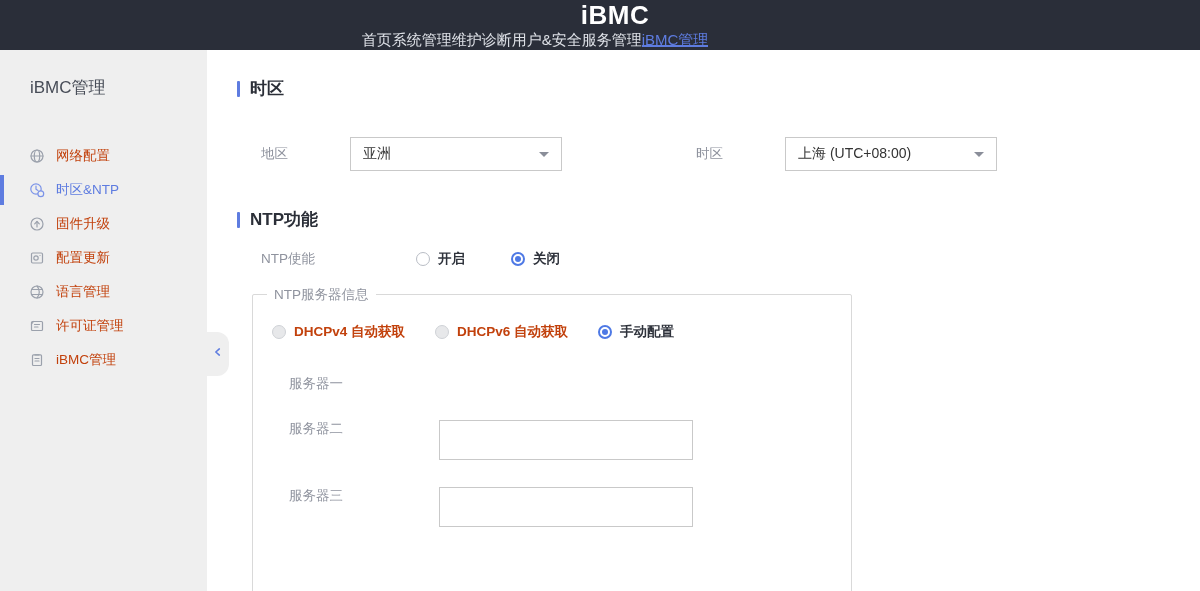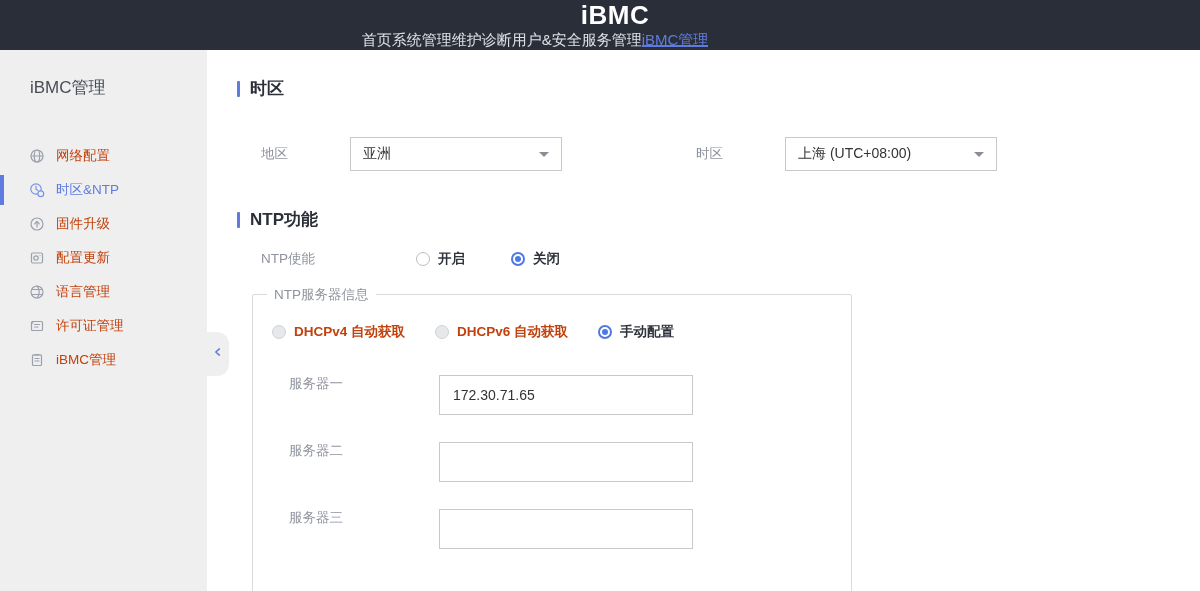--- a/index.html
+++ b/index.html
@@ -242,21 +242,20 @@
         </span>
         <span class="opt-gap"></span>
         <span class="radio-opt">
           <span class="radio selected"></span>
           <span class="radio-label">手动配置</span>
         </span>
       </div>
 
       <div class="server-row first">
         <span class="field-label">服务器一</span>
-        <input class="server-input" type="text" value="172.30.71.65" style="">
       </div>
 
       <div class="server-row">
         <span class="field-label">服务器二</span>
         <input class="server-input" type="text" value="" style="">
       </div>
 
       <div class="server-row">
         <span class="field-label">服务器三</span>
         <input class="server-input" type="text" value="" style="">

